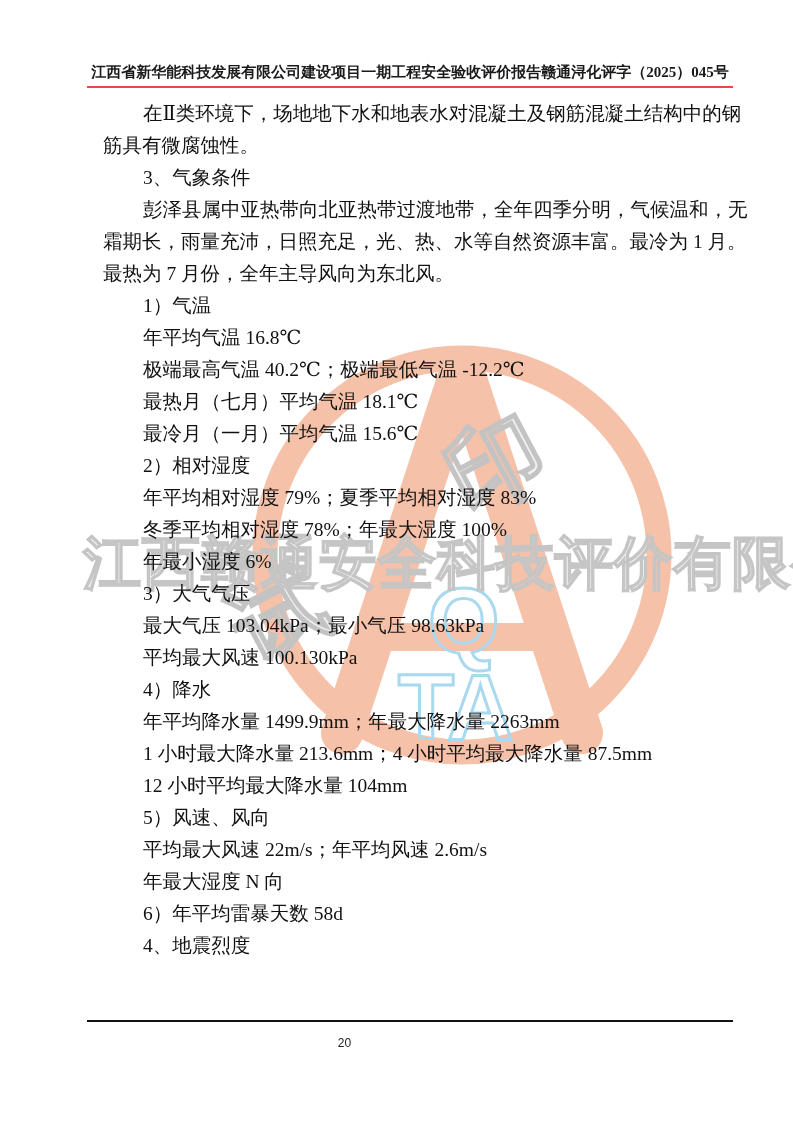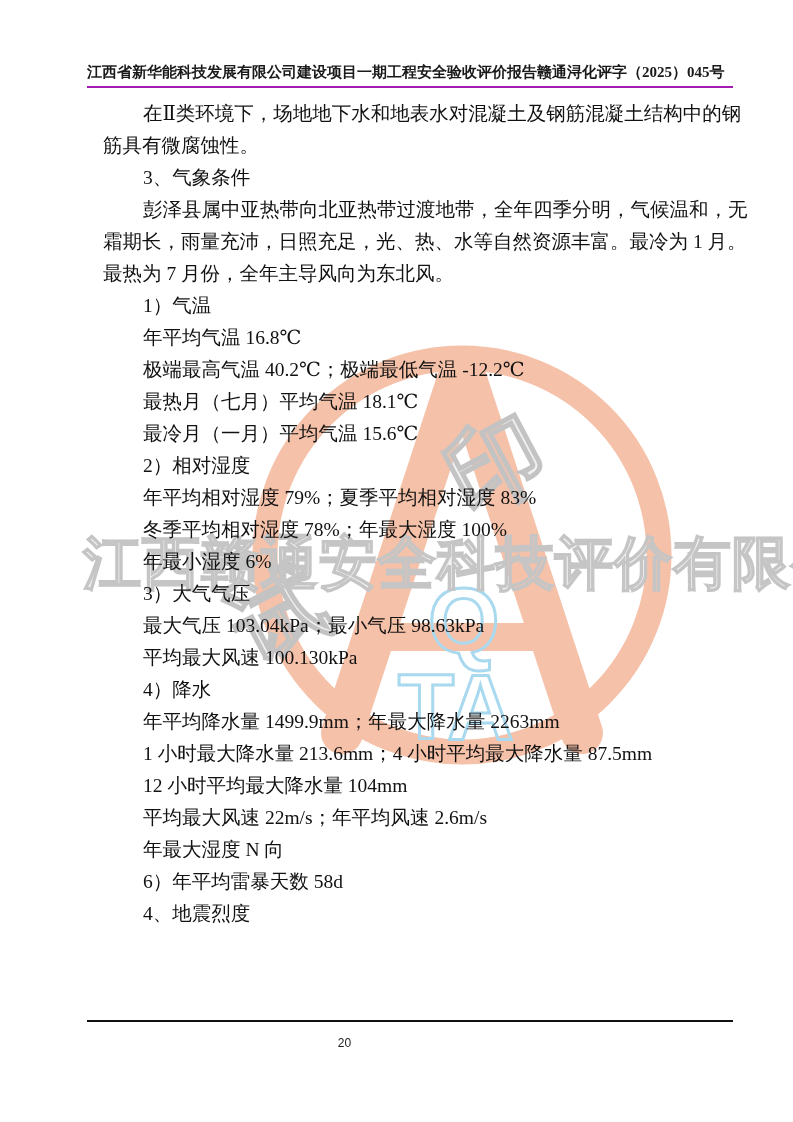--- a/index.html
+++ b/index.html
@@ -7,22 +7,22 @@
     position:relative;
     width:793px;height:1122px;
     background:#ffffff;
     overflow:hidden;
     font-family:"Liberation Serif","DejaVu Serif",serif;
     color:#1a1a1a;
   }
   
   .header{
     position:absolute;left:87px;top:60px;width:646px;height:28px;
-    display:flex;justify-content:flex-start;align-items:flex-end;
-    border-bottom:2px solid #a21caf;
+    display:flex;justify-content:center;align-items:flex-end;
+    border-bottom:2px solid #ef4444;
     padding-bottom:4px;box-sizing:border-box;
   }
   .header .h-left,.header .h-right{
     font-size:15px;font-weight:bold;white-space:nowrap;letter-spacing:0px;
   }
   
   .wm-layer{position:absolute;left:0;top:0;width:100%;height:100%;pointer-events:none;}
   .wm-logo{position:absolute;left:240px;top:335px;width:450px;height:445px;}
   .wm-stamp{
     position:absolute;
@@ -101,20 +101,21 @@
       <div class="line indent">年平均相对湿度    79%；夏季平均相对湿度    83%</div>
       <div class="line indent">冬季平均相对湿度 78%；年最大湿度     100%</div>
       <div class="line indent">年最小湿度 6%</div>
       <div class="line indent">3）大气气压</div>
       <div class="line indent">最大气压   103.04kPa；最小气压  98.63kPa</div>
       <div class="line indent">平均最大风速   100.130kPa</div>
       <div class="line indent">4）降水</div>
       <div class="line indent">年平均降水量  1499.9mm；年最大降水量  2263mm</div>
       <div class="line indent">1 小时最大降水量  213.6mm；4 小时平均最大降水量  87.5mm</div>
       <div class="line indent">12 小时平均最大降水量   104mm</div>
+      <div class="line indent">5）风速、风向</div>
       <div class="line indent">平均最大风速  22m/s；年平均风速 2.6m/s</div>
       <div class="line indent">年最大湿度   N 向</div>
       <div class="line indent">6）年平均雷暴天数    58d</div>
       <div class="line indent">4、地震烈度</div>
     </div>
 
   <div class="footer-line"></div>
   <div class="page-number">20</div>
 
 </div>

